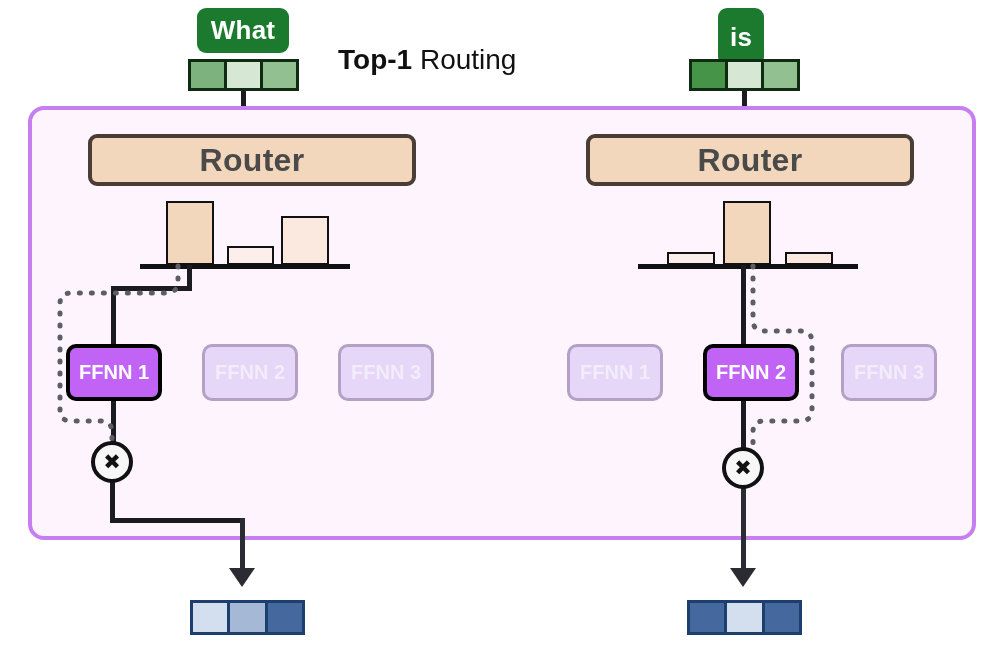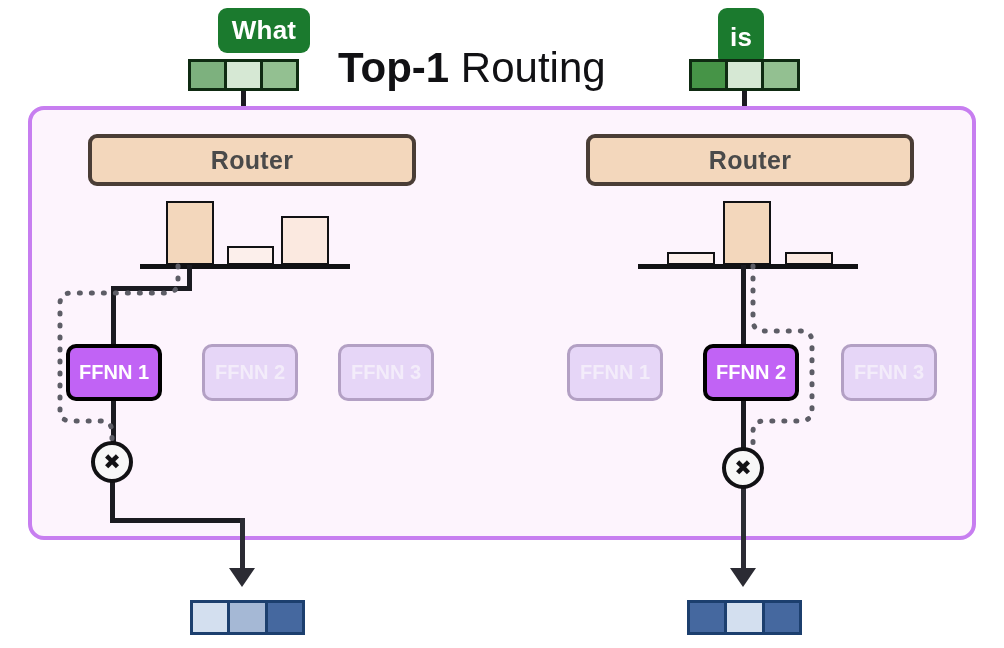--- a/index.html
+++ b/index.html
@@ -23,37 +23,37 @@
   .vec .cell{flex:1 1 0;border-right:3px solid #0f2b12;}
   .vec .cell:last-child{border-right:none;}
 
   
   .ovec{position:absolute;display:flex;border:3px solid #1c3f6e;box-sizing:border-box;background:#1c3f6e;}
   .ovec .cell{flex:1 1 0;border-right:3px solid #1c3f6e;}
   .ovec .cell:last-child{border-right:none;}
 
   
   .title{
-    position:absolute;font-size:42px;color:#111114;white-space:nowrap;
+    position:absolute;font-size:28px;color:#111114;white-space:nowrap;
   }
   .title b{font-weight:bold;}
   .title span{font-weight:normal;}
 
   
   .moe-box{
     position:absolute;border:4px solid #c77ef0;background:#fdf4fd;
     border-radius:16px;box-sizing:border-box;
   }
 
   
   .router{
     position:absolute;background:#f3d7bc;border:4px solid #4a3d36;
     border-radius:9px;box-sizing:border-box;
     display:flex;align-items:center;justify-content:center;
-    color:#4a4a4a;font-weight:bold;font-size:25px;letter-spacing:.3px;
+    color:#4a4a4a;font-weight:bold;font-size:32px;letter-spacing:.3px;
   }
 
   
   .baseline{position:absolute;background:#111114;height:5px;}
   .bar{position:absolute;border:2.5px solid #111114;box-sizing:border-box;}
 
   
   .ffnn{
     position:absolute;border-radius:10px;box-sizing:border-box;
     display:flex;align-items:center;justify-content:center;
@@ -81,21 +81,21 @@
 </style>
 </head>
 <body>
 
 <div id="stage">
 
   <div class="title" style="left:338px;top:44px;">
     <b>Top-1</b><span> Routing</span>
   </div>
 
-  <div class="token-chip" style="left:197px;top:8px;width:92px;height:45px;margin-left:21px;">
+  <div class="token-chip" style="left:197px;top:8px;width:92px;height:45px;">
     <span>What</span>
   </div>
   <div class="token-chip" style="left:718px;top:8px;width:46px;height:58px;">
     <span>is</span>
   </div>
 
   <div class="vec" style="left:188px;top:59px;width:111px;height:32px;">
     <div class="cell" style="background:#7db17e"></div>
     <div class="cell" style="background:#d6e8d4"></div>
     <div class="cell" style="background:#93c091"></div>

